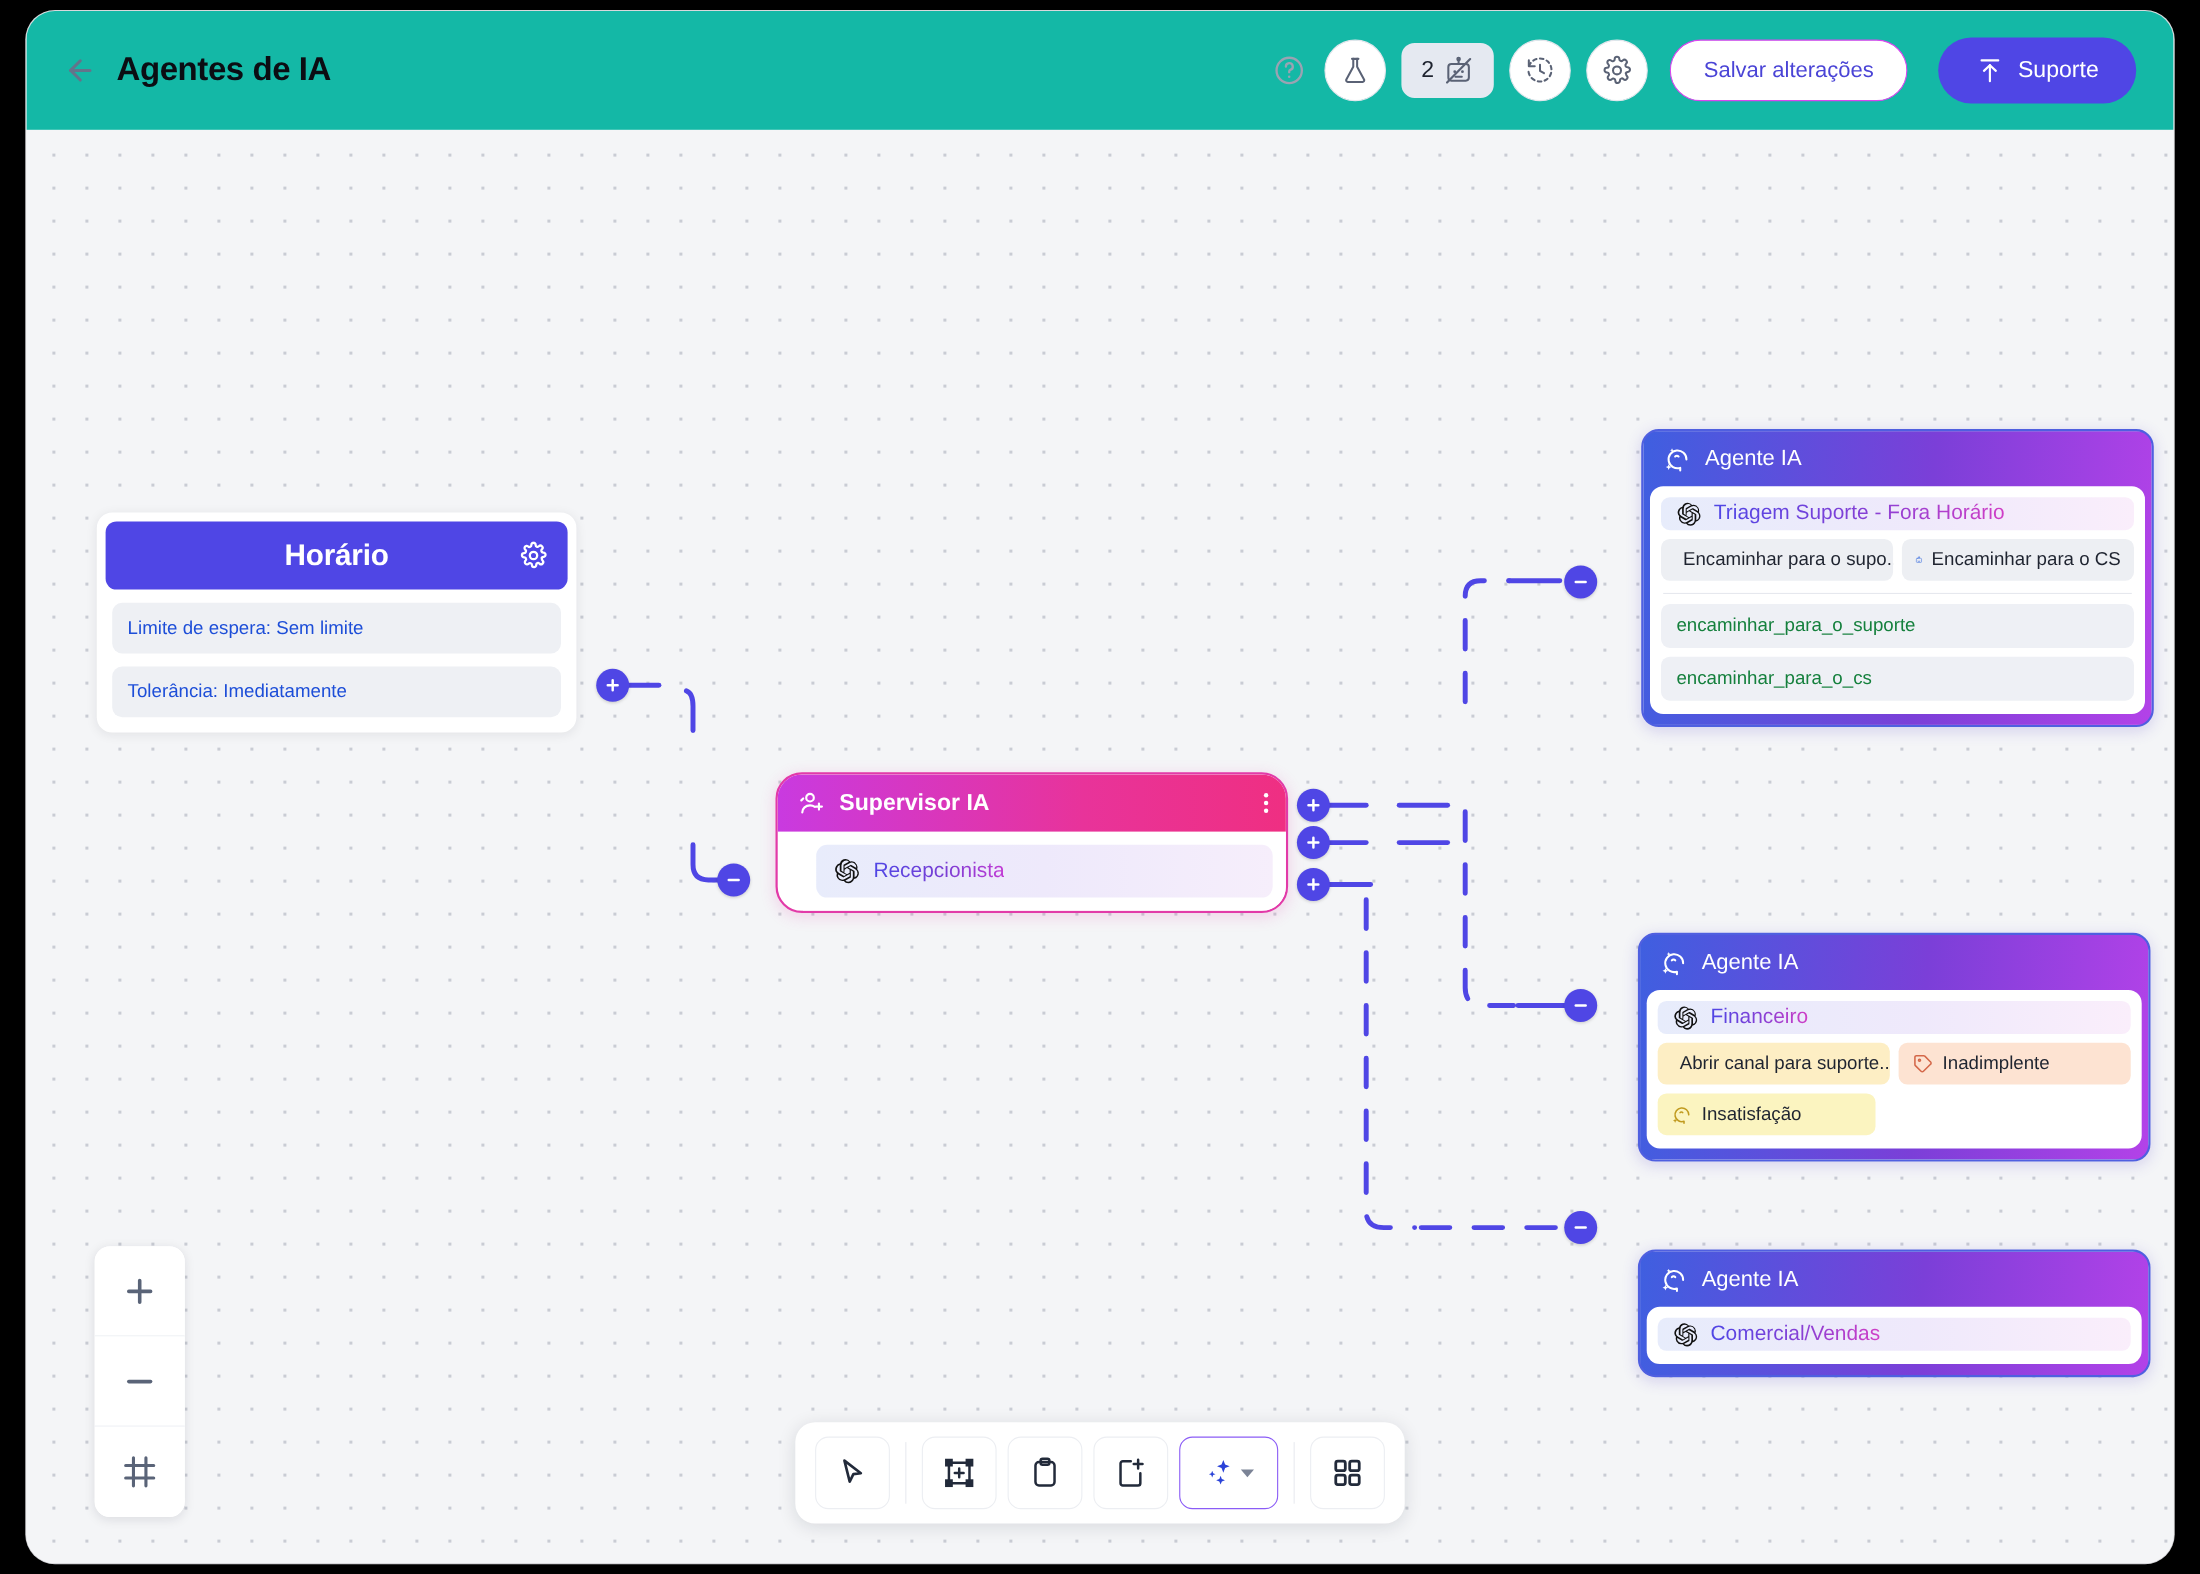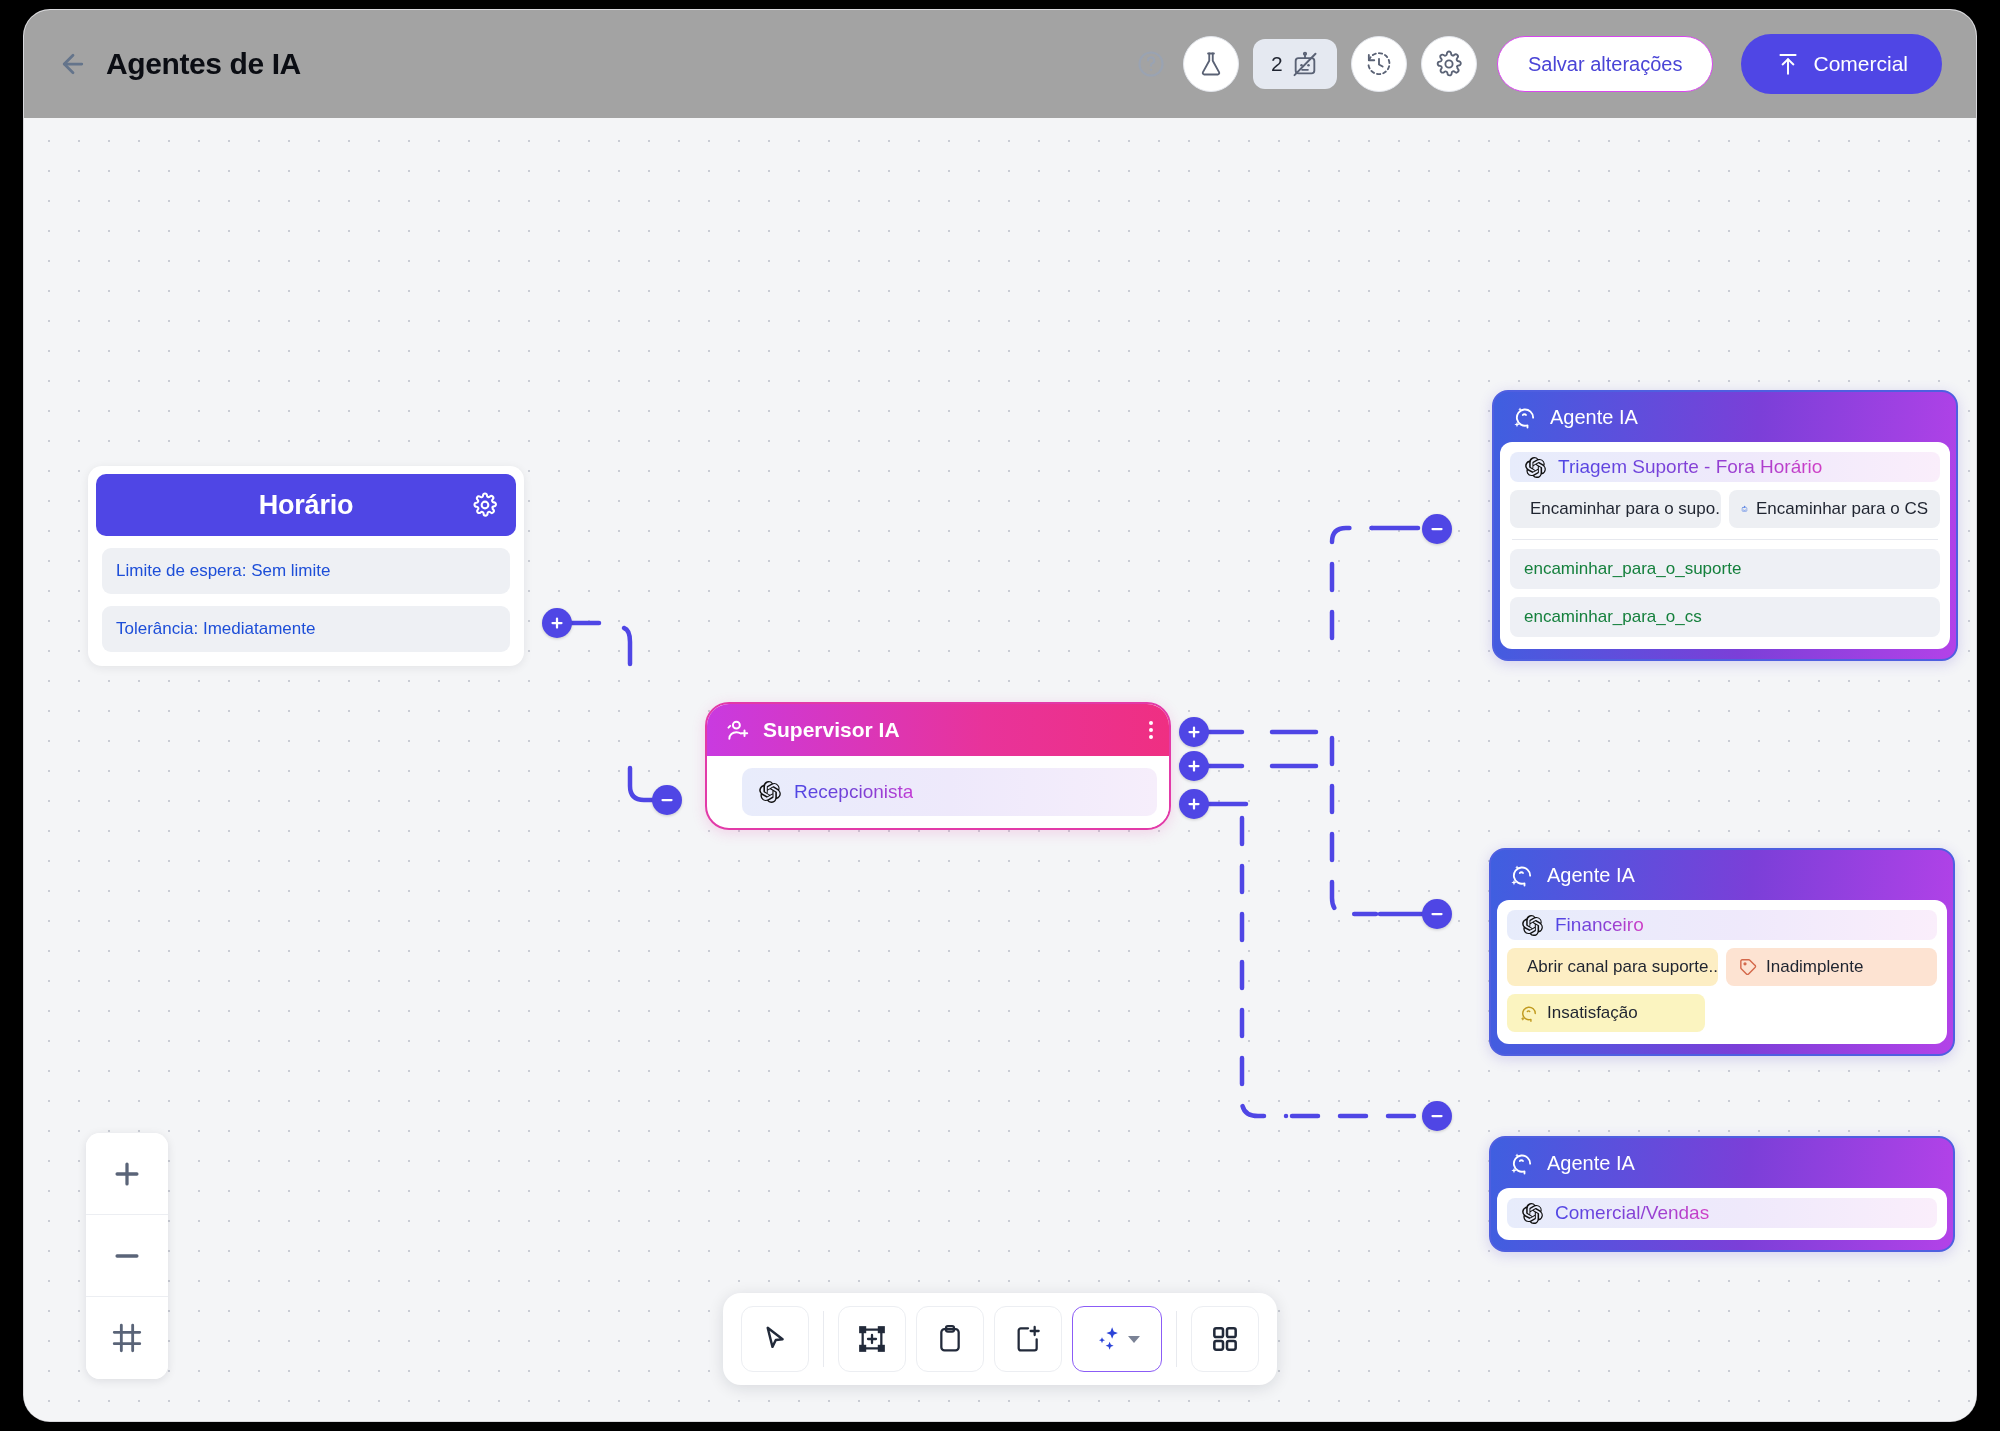--- a/index.html
+++ b/index.html
@@ -16,21 +16,21 @@
     background: #ffffff;
     border-radius: 26px;
     overflow: hidden;
     box-shadow: 0 0 0 1px #d8d8dc;
   }
 
   
   .header {
     position: absolute; left: 0; top: 0;
     width: 1952px; height: 108px;
-    background: #a3a3a3;
+    background: #14b8a6;
     display: flex; align-items: center;
     padding: 0 34px 0 28px;
     z-index: 40;
   }
   .back-btn {
     width: 42px; height: 42px;
     display: flex; align-items: center; justify-content: center;
     cursor: pointer; color: #64748b;
     flex: 0 0 auto;
   }
@@ -281,21 +281,21 @@
       </div>
 
       <div class="btn-outline">Salvar alterações</div>
 
       <div class="btn-primary">
         <svg width="26" height="26" viewBox="0 0 24 24" fill="none" stroke="#fff" stroke-width="1.8" stroke-linecap="round" stroke-linejoin="round">
           <path d="M5 3.6h14"></path>
           <path d="M12 21V7.6"></path>
           <path d="M7 12.4l5-4.8 5 4.8"></path>
         </svg>
-        <span>Comercial</span>
+        <span>Suporte</span>
       </div>
     </div>
   </div>
 
   <div class="canvas">
 
     <svg class="edges" viewBox="0 0 1952 1303">
 
       <path d="M 540 505 L 575 505" stroke="#4f46e5" stroke-width="4.5" fill="none" stroke-linecap="round"></path>
       <path d="M 600 510 Q 606 512 606 524 L 606 546" stroke="#4f46e5" stroke-width="4.5" fill="none" stroke-linecap="round"></path>

